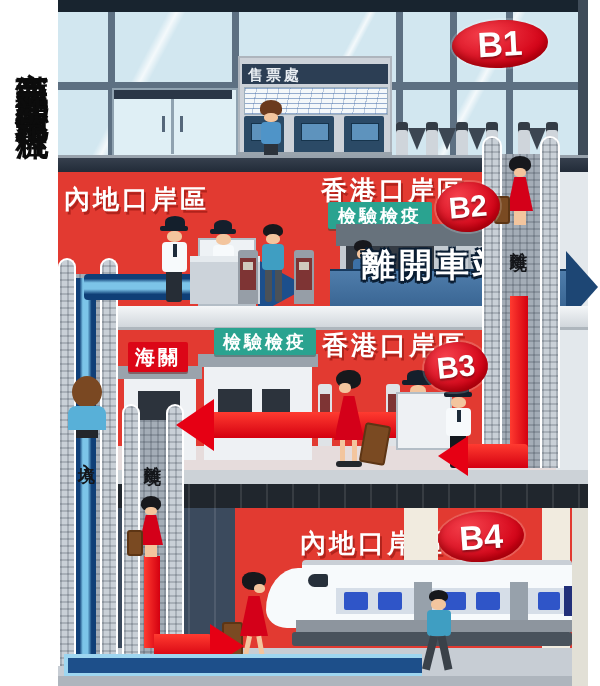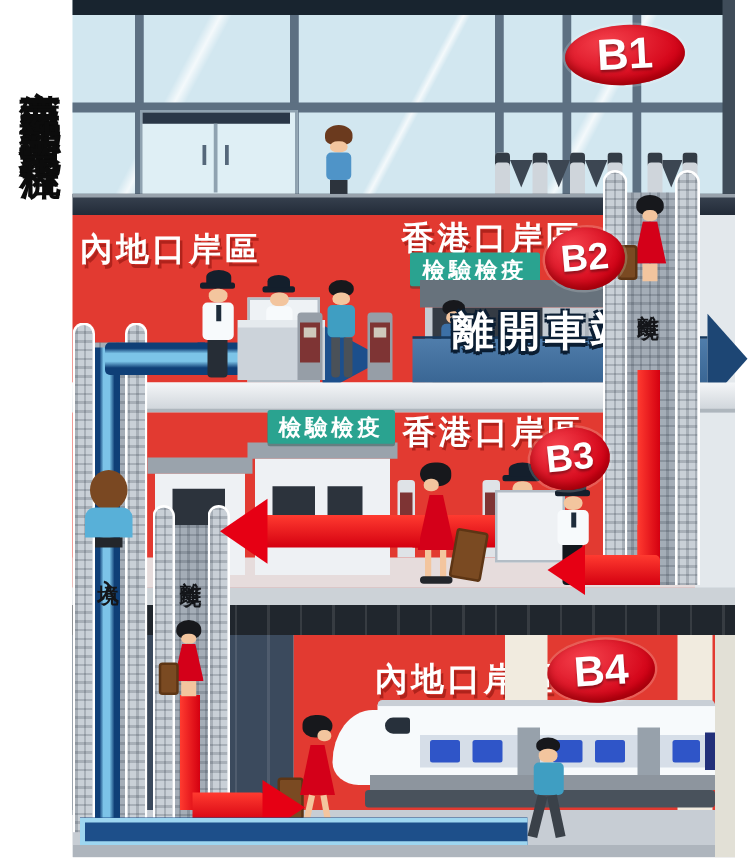--- a/index.html
+++ b/index.html
@@ -68,20 +68,35 @@
   <div class="abs" style="left:58px;top:0;width:530px;height:12px;background:#18242f;"></div>
   <div class="abs" style="left:578px;top:0;width:10px;height:158px;background:#3f4c59;"></div>
 
   <div class="abs" style="left:112px;top:88px;width:122px;height:68px;background:#dfeff5;border:2px solid #8fa2b0;">
     <div class="abs" style="left:0;top:0;width:118px;height:9px;background:#2a3747;"></div>
     <div class="abs" style="left:57px;top:9px;width:3px;height:55px;background:#8fa2b0;"></div>
     <div class="abs" style="left:48px;top:26px;width:3px;height:16px;background:#55677a;"></div>
     <div class="abs" style="left:66px;top:26px;width:3px;height:16px;background:#55677a;"></div>
   </div>
 
+  <div class="abs" style="left:238px;top:56px;width:154px;height:102px;background:#cdd2d9;box-shadow:inset 0 0 0 2px #aeb5bd;">
+    <div class="abs" style="left:4px;top:8px;width:146px;height:20px;background:#2c3e54;"></div>
+    <div class="abs" style="left:10px;top:10px;font-size:15px;font-weight:800;color:#e8edf2;letter-spacing:3px;">售票處</div>
+    <div class="abs scribble" style="left:6px;top:31px;width:142px;height:26px;background-color:#f4f8fa;border:1px solid #9fb0bc;"></div>
+    <div class="abs" style="left:6px;top:60px;width:40px;height:38px;background:#2b4a66;border-radius:2px;">
+      <div class="abs" style="left:7px;top:7px;width:26px;height:16px;background:#5e93bd;border:1px solid #16344c;"></div>
+    </div>
+    <div class="abs" style="left:56px;top:60px;width:40px;height:38px;background:#2b4a66;border-radius:2px;">
+      <div class="abs" style="left:7px;top:7px;width:26px;height:16px;background:#5e93bd;border:1px solid #16344c;"></div>
+    </div>
+    <div class="abs" style="left:106px;top:60px;width:40px;height:38px;background:#2b4a66;border-radius:2px;">
+      <div class="abs" style="left:7px;top:7px;width:26px;height:16px;background:#5e93bd;border:1px solid #16344c;"></div>
+    </div>
+    <div class="abs" style="left:0;top:96px;width:154px;height:6px;background:#9aa4ad;"></div>
+  </div>
 
   <div class="abs" style="left:260px;top:100px;width:24px;height:58px;">
     <div class="abs" style="left:0;top:0;width:22px;height:16px;background:#6b3a1e;border-radius:50% 50% 35% 35%;"></div>
     <div class="abs face" style="left:4px;top:13px;width:14px;height:9px;"></div>
     <div class="abs shirt" style="left:1px;top:22px;width:20px;height:22px;background:#4f94c8;"></div>
     <div class="abs legs" style="left:4px;top:44px;width:14px;height:14px;"></div>
   </div>
 
   <div class="abs" style="left:394px;top:120px;width:164px;height:40px;">
     <div class="abs tri" style="left:14px;top:8px;border-left:9px solid transparent;border-right:9px solid transparent;border-top:22px solid #3c4652;"></div>
@@ -165,20 +180,21 @@
 
   <div class="abs" style="left:58px;top:306px;width:530px;height:24px;background:linear-gradient(180deg,#f4f6f8,#ccd2d8);box-shadow:inset 0 -3px 0 #aeb6bd;"></div>
 
   <div class="abs" style="left:58px;top:330px;width:498px;height:140px;background:#e23a31;"></div>
   <div class="abs" style="left:58px;top:446px;width:498px;height:24px;background:#e6dcdc;"></div>
 
   <div class="abs" style="left:118px;top:366px;width:84px;height:13px;background:#9aa3ac;"></div>
   <div class="abs" style="left:124px;top:379px;width:72px;height:81px;background:#eef1f4;">
     <div class="abs" style="left:14px;top:12px;width:42px;height:69px;background:#2c333c;"></div>
   </div>
+  <div class="abs redbadge" style="left:128px;top:342px;width:60px;height:30px;">海關</div>
 
   <div class="abs" style="left:198px;top:354px;width:120px;height:13px;background:#9aa3ac;"></div>
   <div class="abs" style="left:204px;top:367px;width:108px;height:93px;background:#eef1f4;">
     <div class="abs" style="left:14px;top:22px;width:34px;height:48px;background:#2c333c;"></div>
     <div class="abs" style="left:58px;top:22px;width:28px;height:48px;background:#2c333c;"></div>
   </div>
   <div class="abs teal" style="left:214px;top:328px;width:102px;height:27px;">檢驗檢疫</div>
   <div class="abs zone" style="left:322px;top:328px;">香港口岸區</div>
 
   <div class="abs" style="left:318px;top:384px;width:14px;height:62px;background:#dfe3e7;border-radius:3px 3px 0 0;">

